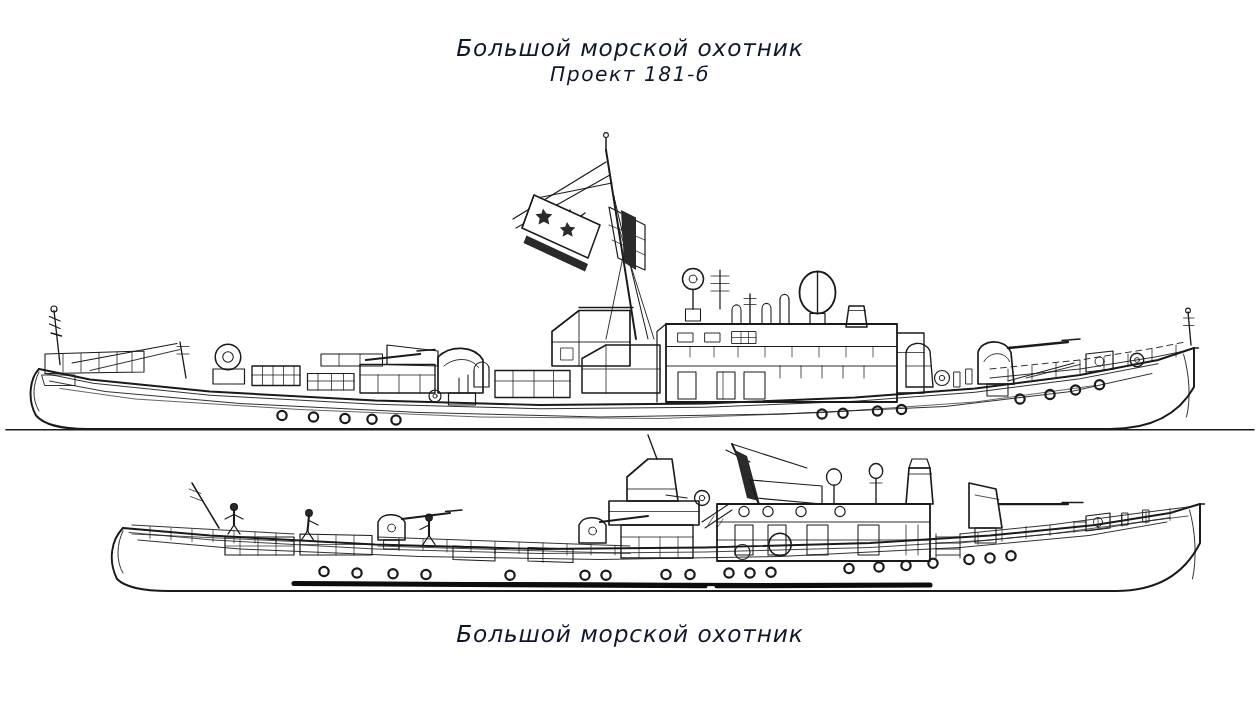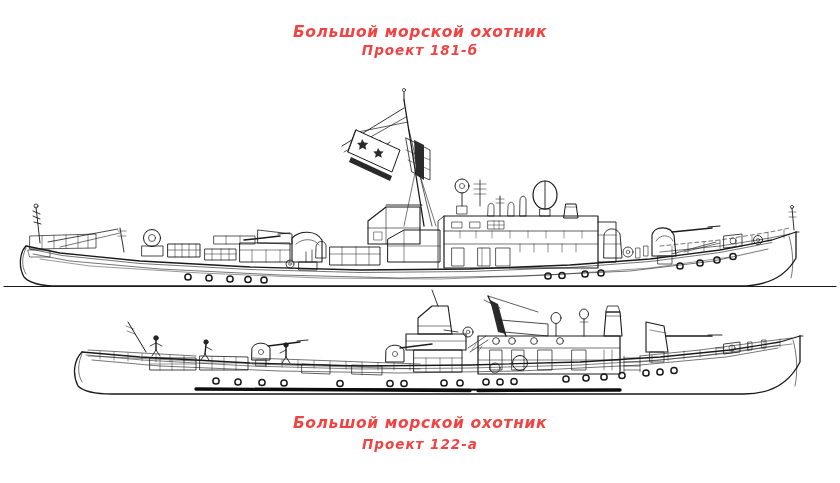--- a/index.html
+++ b/index.html
@@ -15,22 +15,22 @@
     background: #ffffff;
     overflow: hidden;
     font-family: "Liberation Sans", sans-serif;
   }
   .caption {
     position: absolute;
     width: 100%;
     text-align: center;
     font-family: "DejaVu Sans", sans-serif;
     font-style: italic;
-    font-weight: bold;
-    color: #ef4444;
+    font-weight: normal;
+    color: #0f172a;
     letter-spacing: 0.6px;
     line-height: 1.32;
     white-space: nowrap;
   }
   .caption .line1 { font-size: 15.5px; display: block; }
   .caption .line2 { font-size: 13.5px; display: block; letter-spacing: 1px; }
   #caption-top  { top: 22px; }
   #caption-bottom { top: 413px; }
   #caption-bottom .line2 { margin-top: 3px; }
   svg { position: absolute; top: 0; left: 0; display: block; }
@@ -40,21 +40,20 @@
 
 <div id="sheet">
 
   <div class="caption" id="caption-top">
     <span class="line1">Большой морской охотник</span>
     <span class="line2">Проект 181-б</span>
   </div>
 
   <div class="caption" id="caption-bottom">
     <span class="line1">Большой морской охотник</span>
-    <span class="line2">Проект 122-а</span>
   </div>
 
   <svg width="840" height="483" viewBox="0 0 840 483">
     <defs>
       <g id="porthole-ring">
         <circle cx="0" cy="0" r="3.1" fill="none" stroke="#1a1a1a" stroke-width="1.5"></circle>
       </g>
     </defs>
 
     <g fill="none" stroke="#1a1a1a" stroke-width="0.9" stroke-linecap="round" stroke-linejoin="round">

